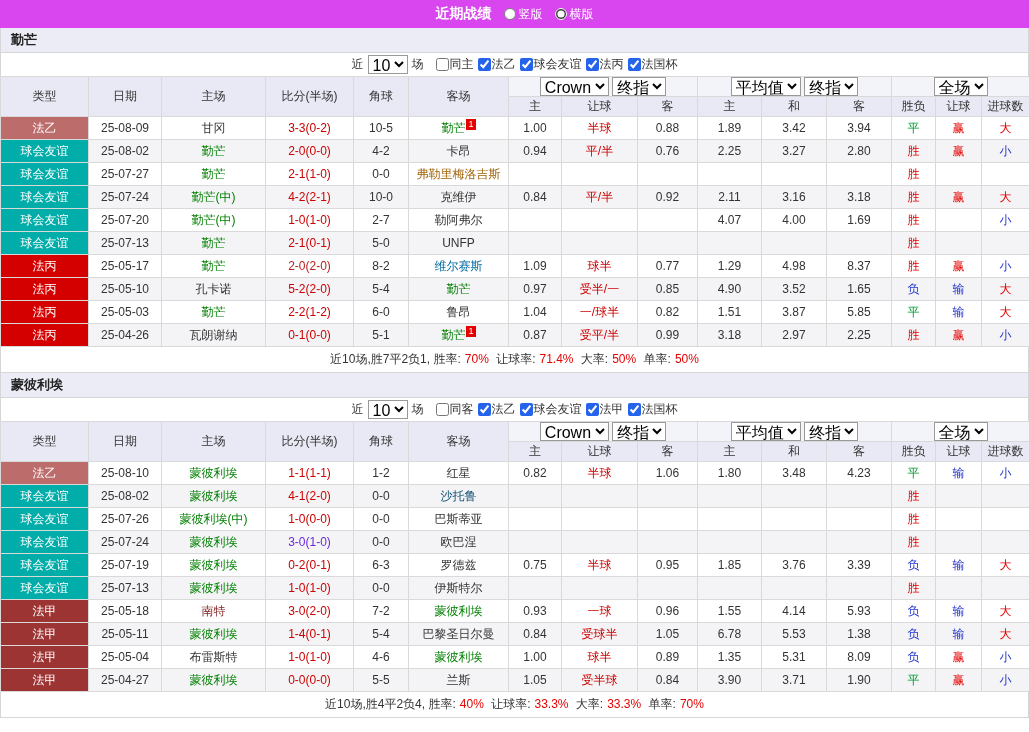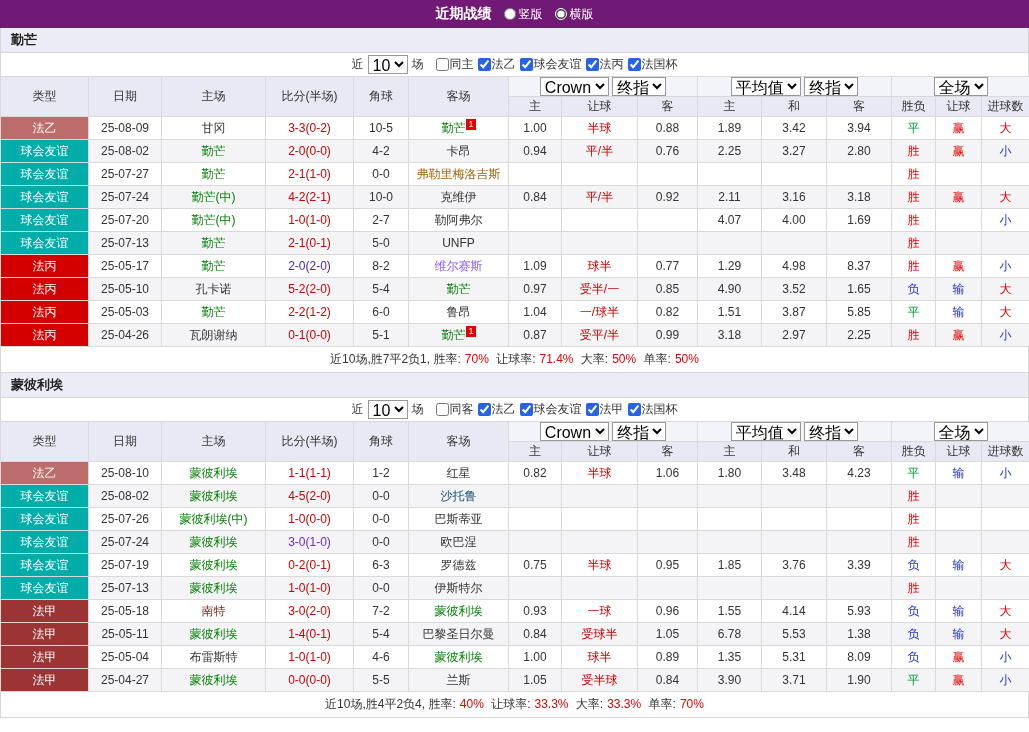--- a/index.html
+++ b/index.html
@@ -6,21 +6,21 @@
   html, body { margin: 0; padding: 0; }
   body {
     width: 1029px;
     background: #ffffff;
     font-family: "Liberation Sans", sans-serif;
     font-size: 12px;
     color: #333333;
   }
   .title-bar {
     height: 28px;
-    background: #701a75;
+    background: #d946ef;
     color: #ffffff;
     display: flex;
     align-items: center;
     justify-content: center;
     gap: 12px;
   }
   .title-bar .title { font-weight: bold; font-size: 14px; }
   .radio-opt { display: inline-flex; align-items: center; gap: 3px; cursor: pointer; color: #ffffff; }
   .radio-opt input { accent-color: #ffffff; margin: 0; width: 12px; height: 12px; }
 
@@ -275,23 +275,23 @@
           <td data-name="avg-draw-odds"></td>
           <td data-name="avg-away-odds"></td>
           <td data-name="result-outcome" style="color: rgb(230, 0, 0);">胜</td>
           <td data-name="result-handicap"></td>
           <td data-name="result-goals"></td>
         </tr>
         <tr data-name="match-row">
           <td data-name="league-type" style="color: rgb(255, 255, 255); background: rgb(212, 0, 0);">法丙</td>
           <td data-name="match-date">25-05-17</td>
           <td data-name="home-team" style="color: rgb(0, 128, 0);">勤芒</td>
-          <td data-name="match-score" style="color: #4c1d95;">2-0(2-0)</td>
+          <td data-name="match-score" style="color: #b91c1c;">2-0(2-0)</td>
           <td data-name="corner-count">8-2</td>
-          <td data-name="away-team" style="color: #8b5cf6;"><span data-name="away-team-name">维尔赛斯</span></td>
+          <td data-name="away-team" style="color: #0369a1;"><span data-name="away-team-name">维尔赛斯</span></td>
           <td data-name="handicap-home-odds">1.09</td>
           <td data-name="handicap-line" style="color: rgb(204, 0, 0);">球半</td>
           <td data-name="handicap-away-odds">0.77</td>
           <td data-name="avg-home-odds">1.29</td>
           <td data-name="avg-draw-odds">4.98</td>
           <td data-name="avg-away-odds">8.37</td>
           <td data-name="result-outcome" style="color: rgb(230, 0, 0);">胜</td>
           <td data-name="result-handicap" style="color: rgb(230, 0, 0);">赢</td>
           <td data-name="result-goals" style="color: rgb(34, 51, 204);">小</td>
         </tr>
@@ -443,21 +443,21 @@
           <td data-name="avg-draw-odds">3.48</td>
           <td data-name="avg-away-odds">4.23</td>
           <td data-name="result-outcome" style="color: rgb(0, 153, 51);">平</td>
           <td data-name="result-handicap" style="color: rgb(34, 51, 204);">输</td>
           <td data-name="result-goals" style="color: rgb(34, 51, 204);">小</td>
         </tr>
         <tr data-name="match-row">
           <td data-name="league-type" style="color: rgb(255, 255, 255); background: rgb(0, 173, 169);">球会友谊</td>
           <td data-name="match-date">25-08-02</td>
           <td data-name="home-team" style="color: rgb(0, 128, 0);">蒙彼利埃</td>
-          <td data-name="match-score" style="color: rgb(204, 0, 0);">4-5(2-0)</td>
+          <td data-name="match-score" style="color: rgb(204, 0, 0);">4-1(2-0)</td>
           <td data-name="corner-count">0-0</td>
           <td data-name="away-team" style="color: #0c4a6e;"><span data-name="away-team-name">沙托鲁</span></td>
           <td data-name="handicap-home-odds"></td>
           <td data-name="handicap-line" style="color: rgb(204, 0, 0);"></td>
           <td data-name="handicap-away-odds"></td>
           <td data-name="avg-home-odds"></td>
           <td data-name="avg-draw-odds"></td>
           <td data-name="avg-away-odds"></td>
           <td data-name="result-outcome" style="color: rgb(230, 0, 0);">胜</td>
           <td data-name="result-handicap"></td>

